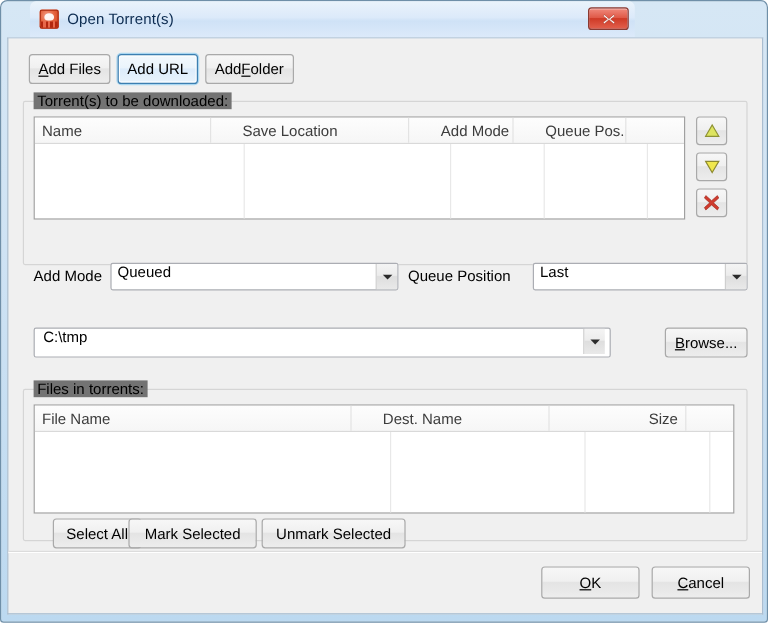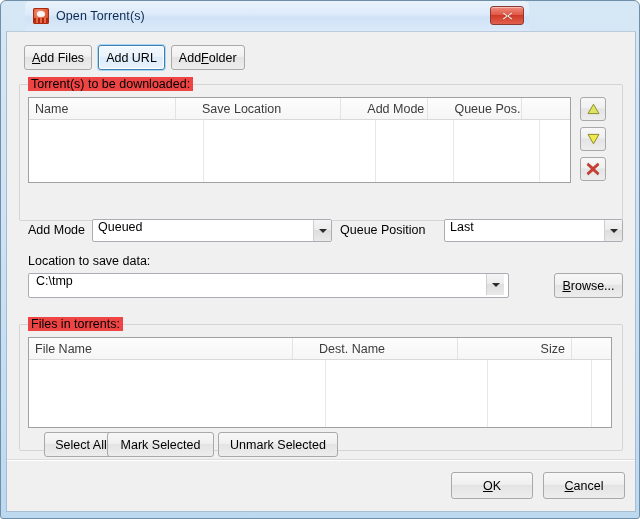--- a/index.html
+++ b/index.html
@@ -126,21 +126,21 @@
   
   .group {
     position: absolute;
     box-sizing: border-box;
     border: 1px solid #d5d5d5;
     border-radius: 2px;
   }
   .group-label {
     position: absolute;
     top: -8px; left: 8px;
-    background: #ef4444;
+    background: #737373;
     padding: 0 3px;
     font-size: 12.5px;
     color: #000;
     white-space: nowrap;
   }
 
   
   .lbl {
     position: absolute;
     font-size: 12.5px;
@@ -307,21 +307,20 @@
     </div>
 
     <div class="lbl" style="left:333px; top:191px;">Queue Position</div>
     <div class="combo" style="left:437px; top:187px; width:179px;">
       <div class="val">Last</div>
       <div class="arrowbox">
           <span class="tri-down"></span>
         </div>
     </div>
 
-    <div class="lbl" style="left:21px; top:222px;">Location to save data:</div>
     <div class="combo" style="left:21px; top:241px; width:481px; height:25px;gap:44px;">
       <div class="val" style="padding-left:7px;">C:\tmp</div>
       <div class="arrowbox flat" style="margin-right:4px;">
           <span class="tri-down"></span>
         </div>
     </div>
     <div class="btn" style="position:absolute; left:547px; top:241px; width:69px; height:25px;"><span class="acc">B</span>rowse...</div>
 
     <div class="group" style="left:12px; top:292px; width:604px; height:127px;">
       <div class="group-label">Files in torrents:</div>

